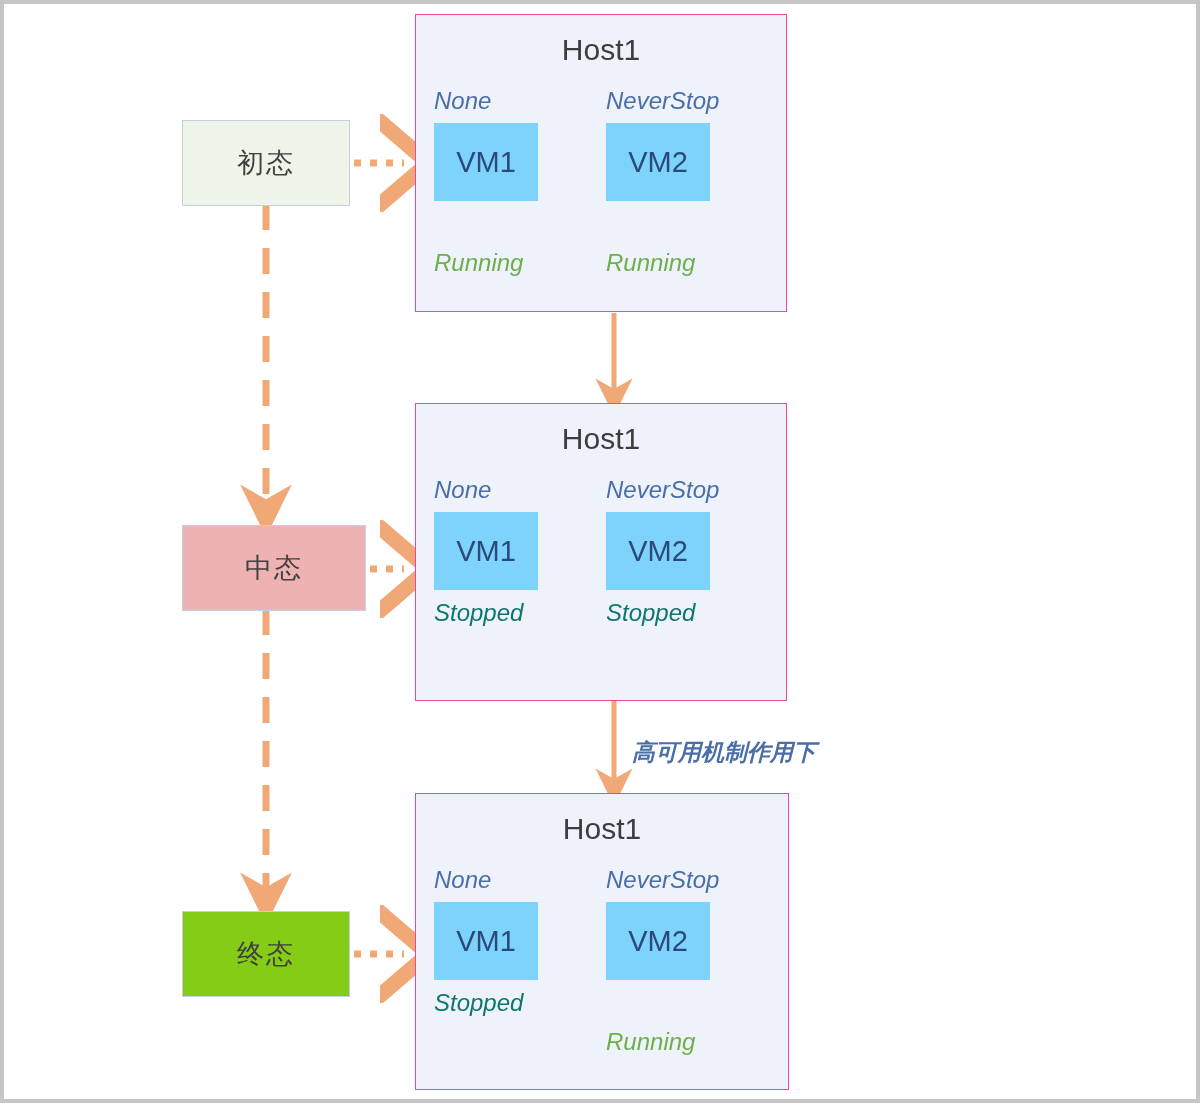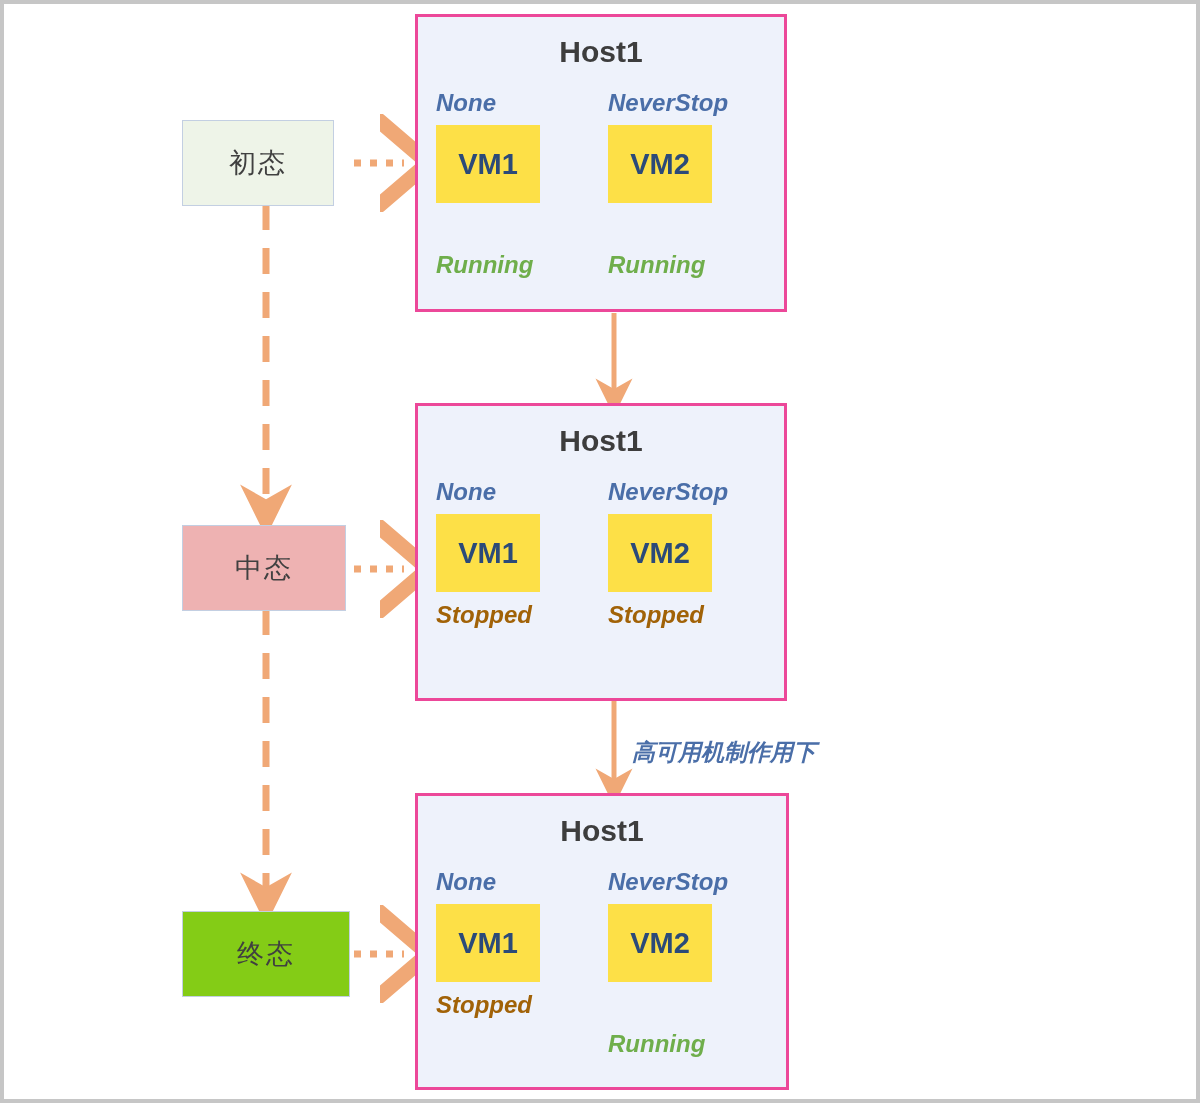--- a/index.html
+++ b/index.html
@@ -35,22 +35,21 @@
   }
   .state-initial { background: #eef4e8; }
   .state-middle  { background: #eeb2b2; }
   .state-final   { background: #84cc16; }
 
   
   .host-box {
     position: absolute;
     box-sizing: border-box;
     background: #eef2fb;
-    border: 3px solid #ec4899;
-    font-weight: bold;
+    border: 1px solid #ec4899;
   }
   .host-title {
     position: absolute;
     top: 18px;
     left: 0;
     right: 0;
     text-align: center;
     font-size: 30px;
     color: #3d3d3d;
   }
@@ -68,35 +67,35 @@
   .vm-policy {
     font-size: 24px;
     font-style: italic;
     color: #4a6ea8;
     margin-bottom: 8px;
     white-space: nowrap;
   }
   .vm-block {
     width: 104px;
     height: 78px;
-    background: #fde047;
+    background: #7dd3fc;
     display: flex;
     align-items: center;
     justify-content: center;
     font-size: 29px;
     color: #2b4a79;
   }
   .vm-status {
     font-size: 24px;
     font-style: italic;
     margin-top: 9px;
     white-space: nowrap;
   }
   .status-running { color: #6fae4b; margin-top: 48px; }
-  .status-stopped { color: #a16207; }
+  .status-stopped { color: #0f766e; }
 
   
   .arrow-svg {
     position: absolute;
     top: 0;
     left: 0;
     width: 1200px;
     height: 1103px;
     pointer-events: none;
     overflow: visible;
@@ -135,25 +134,25 @@
       <line x1="350" y1="565" x2="400" y2="565" stroke="#f0a876" stroke-width="7" stroke-dasharray="7,9" stroke-linecap="butt" marker-end="url(#vhead)"></line>
       <line x1="350" y1="950" x2="400" y2="950" stroke="#f0a876" stroke-width="7" stroke-dasharray="7,9" stroke-linecap="butt" marker-end="url(#vhead)"></line>
     </g>
 
     <g>
       <line x1="610" y1="309" x2="610" y2="392" stroke="#f0a876" stroke-width="5" marker-end="url(#solidhead)"></line>
       <line x1="610" y1="697" x2="610" y2="782" stroke="#f0a876" stroke-width="5" marker-end="url(#solidhead)"></line>
     </g>
   </svg>
 
-  <div class="state-box state-initial" style="left:178px; top:116px; width:152px; height:86px;">
+  <div class="state-box state-initial" style="left:178px; top:116px; width:168px; height:86px;">
     <span>初态</span>
   </div>
 
-  <div class="state-box state-middle" style="left:178px; top:521px; width:164px; height:86px;">
+  <div class="state-box state-middle" style="left:178px; top:521px; width:184px; height:86px;">
     <span>中态</span>
   </div>
 
   <div class="state-box state-final" style="left:178px; top:907px; width:168px; height:86px;">
     <span>终态</span>
   </div>
 
   <div class="host-box" style="left:411px; top:10px; width:372px; height:298px;">
     <div class="host-title">Host1</div>
 

